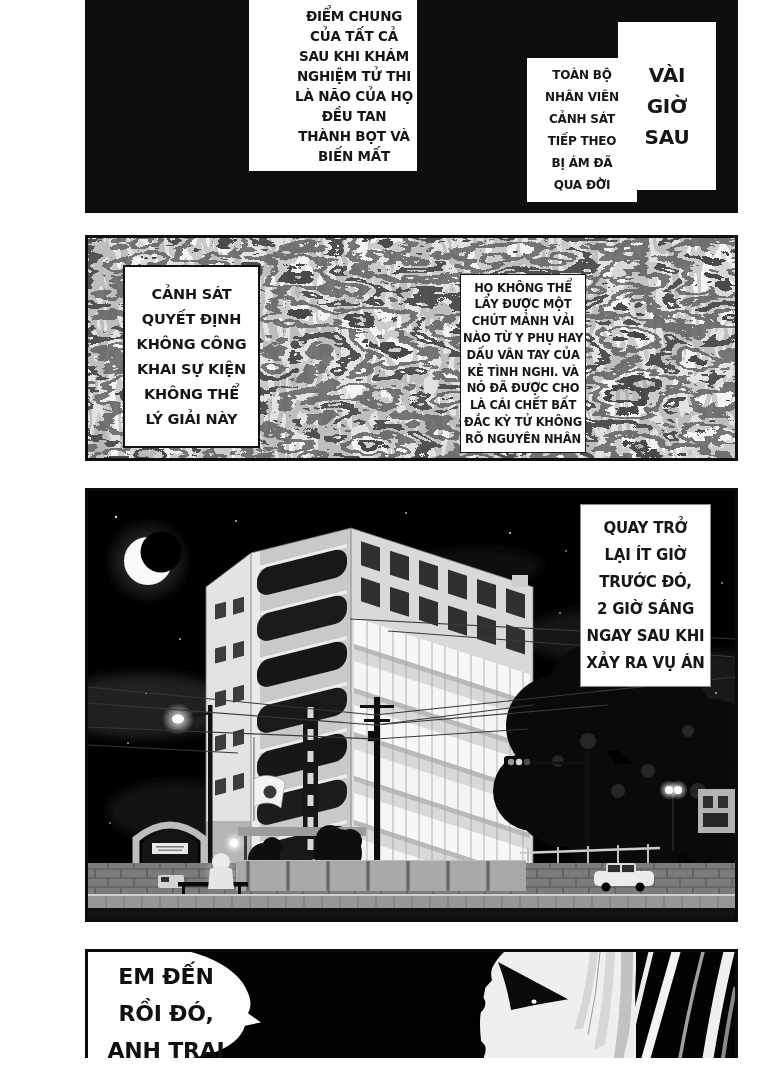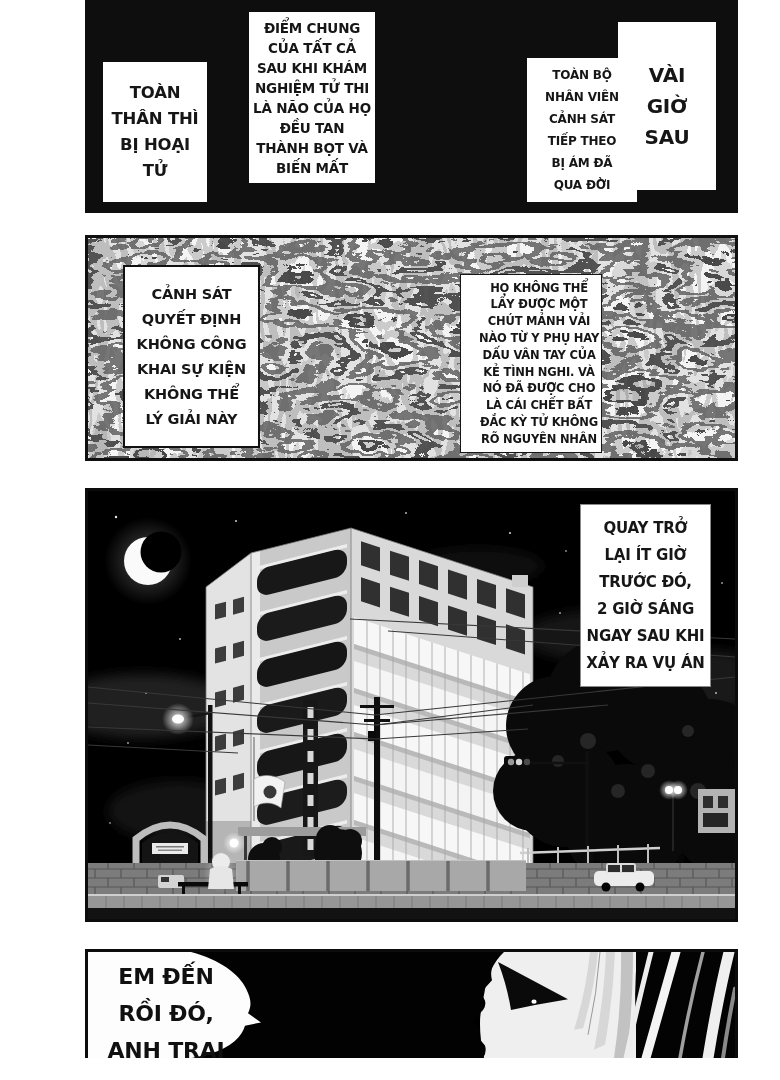--- a/index.html
+++ b/index.html
@@ -12,40 +12,36 @@
   #panel-aftermath{left:85px;top:0;width:653px;height:213px;background:#0e0e0e;}
   #panel-swirl{left:85px;top:235px;width:653px;height:226px;border:3px solid #101010;background:#f4f4f4;}
   #panel-night{left:85px;top:488px;width:653px;height:434px;border:3px solid #0c0c0c;background:#f0abfc;}
   #panel-meeting{left:85px;top:949px;width:653px;height:109px;border:3px solid #0c0c0c;border-bottom:none;background:#000;}
 
   
   .cap{position:absolute;background:#ffffff;color:#161616;font-weight:bold;
        text-align:center;white-space:pre-line;display:flex;align-items:center;justify-content:center;
        letter-spacing:-0.2px;}
   #cap-necrosis{left:18px;top:62px;width:104px;height:140px;font-size:16.5px;line-height:26px;}
-  #cap-common{left:164px;top:12px;width:126px;height:171px;font-size:13.5px;line-height:20px;}
+  #cap-common{left:164px;top:0;width:126px;height:171px;font-size:13.5px;line-height:20px;padding-left:42px;}
   #cap-officers{left:442px;top:58px;width:110px;height:144px;font-size:12px;line-height:22px;}
   #cap-hours{left:533px;top:22px;width:98px;height:168px;font-size:20px;line-height:31px;}
   #cap-secrecy{left:35px;top:27px;width:133px;height:179px;border:2.5px solid #111;font-size:14.5px;line-height:25px;}
-  #cap-evidence{left:372px;top:36px;width:124px;height:177px;border:1.5px solid #161616;font-size:11.5px;line-height:16.8px;padding-left:16px;}
+  #cap-evidence{left:372px;top:36px;width:124px;height:177px;border:1.5px solid #161616;font-size:11.5px;line-height:16.8px;}
   #cap-wounds{left:489px;top:10px;width:134px;height:188px;border:2.5px solid #111;font-size:12.5px;line-height:19.5px;}
   #cap-flashback{left:492px;top:13px;width:129px;height:181px;border:1px solid #8a8a8a;font-size:15px;line-height:27px;}
   #speech-text{position:absolute;left:8px;top:6px;width:140px;color:#101010;font-weight:bold;
        font-size:22px;line-height:37px;text-align:center;white-space:pre-line;letter-spacing:-0.2px;}
 </style>
 </head>
 <body>
 
 <div class="page">
 
   <section class="panel" id="panel-aftermath">
-    <div class="cap" id="cap-necrosis">TOÀN
-THÂN THÌ
-BỊ HOẠI
-TỬ</div>
     <div class="cap" id="cap-common">ĐIỂM CHUNG
 CỦA TẤT CẢ
 SAU KHI KHÁM
 NGHIỆM TỬ THI
 LÀ NÃO CỦA HỌ
 ĐỀU TAN
 THÀNH BỌT VÀ
 BIẾN MẤT</div>
     <div class="cap" id="cap-hours">VÀI
 GIỜ

